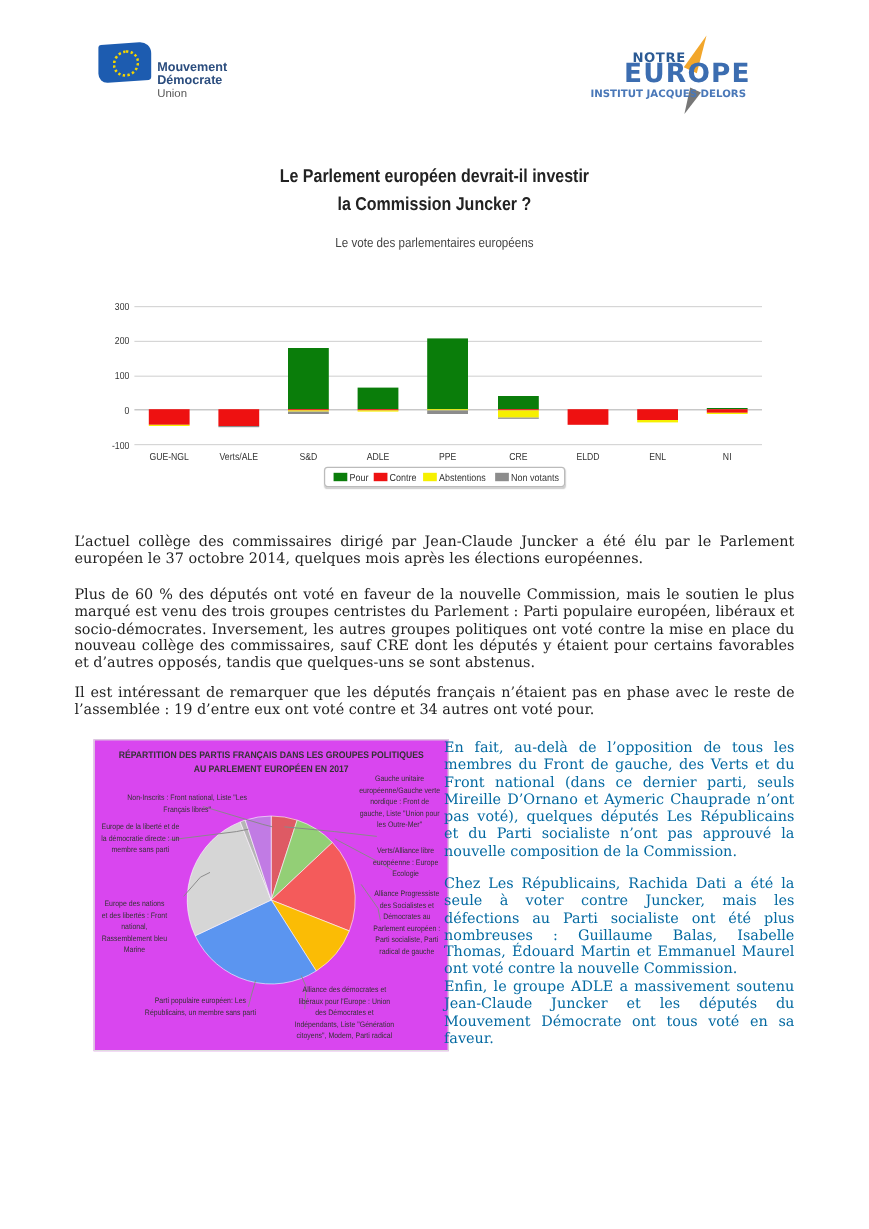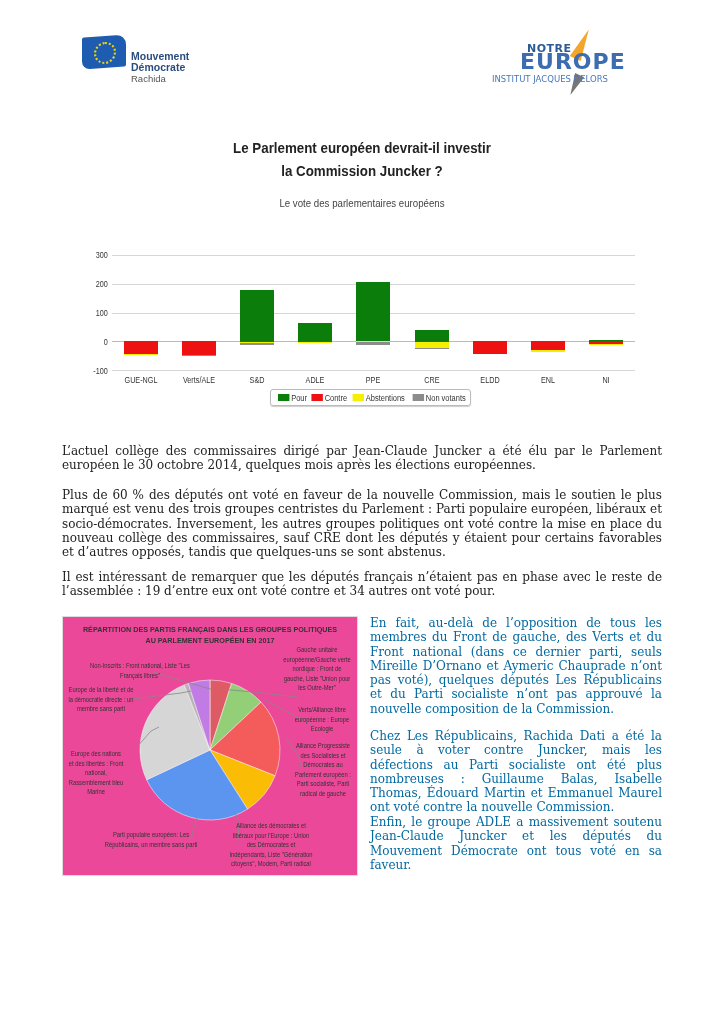--- a/index.html
+++ b/index.html
@@ -7,55 +7,55 @@
   .abs{position:absolute;}
   
   .logo-me{left:82px;top:34px;width:130px;height:55px;}
   .flag{position:absolute;left:0;top:2px;width:44px;height:32px;background:#1d5cb0;border-radius:2px 10px 2px 8px;transform:skewY(-4deg);}
   .flag .stars{position:absolute;left:12px;top:6px;width:18px;height:18px;border:2px dotted #f3d400;border-radius:50%;}
   .me-text{position:absolute;left:49px;top:17px;font-family:Liberation Sans, sans-serif;font-weight:bold;color:#2b4d7e;font-size:10.5px;line-height:11px;}
   .me-text .sub{font-weight:normal;font-size:9.5px;color:#555;}
   .logo-ne{left:492px;top:28px;width:160px;height:66px;font-family:"DejaVu Sans",sans-serif;}
   .ne-notre{position:absolute;left:35px;top:14px;font-size:11px;font-weight:bold;color:#2b5a94;letter-spacing:0.5px;}
   .ne-europe{position:absolute;left:28px;top:23px;font-size:22px;font-weight:bold;color:#3c6db0;letter-spacing:1px;line-height:22px;}
-  .ne-inst{position:absolute;left:0;top:46px;font-size:8.5px;font-weight:normal;color:#4a78b8;white-space:nowrap;}
+  .ne-inst{position:absolute;left:0;top:46px;font-size:8.5px;font-weight:bold;color:#4a78b8;white-space:nowrap;}
   .ne-needle{position:absolute;left:84px;top:0;width:0;height:0;border-left:6px solid transparent;border-right:6px solid transparent;border-bottom:32px solid #f2a62b;transform:rotate(25deg);}
   .ne-needle2{position:absolute;left:78px;top:46px;width:0;height:0;border-left:5px solid transparent;border-right:5px solid transparent;border-top:22px solid #777;transform:rotate(25deg);}
   
   .title{left:0;width:724px;top:136px;text-align:center;font-family:"Liberation Sans",sans-serif;font-weight:bold;font-size:15.5px;line-height:23px;color:#222;transform:scaleX(0.86);}
   .subtitle{left:0;width:724px;top:197px;text-align:center;font-family:"Liberation Sans",sans-serif;font-size:11px;color:#444;transform:scaleX(0.88);}
   
   .chart{left:60px;top:245px;width:600px;height:180px;}
   .ytick{position:absolute;left:20px;width:30px;text-align:right;font-family:"Liberation Sans",sans-serif;font-size:8.5px;color:#333;transform:scaleX(0.85);}
   .gridline{position:absolute;left:52px;width:523px;height:1px;background:#d6d6d6;}
   .bar-seg{position:absolute;}
   .xlabel{position:absolute;width:70px;text-align:center;font-family:"Liberation Sans",sans-serif;font-size:8.5px;color:#333;transform:scaleX(0.85);}
   .legend{left:270px;top:389px;height:15px;border:1px solid #bbb;border-radius:3px;padding:0 5px;display:flex;align-items:center;gap:4px;font-family:"Liberation Sans",sans-serif;font-size:8.5px;color:#333;white-space:nowrap;box-shadow:0 1px 1px #ccc;}
   .legend .sw{display:inline-block;width:13px;height:7px;margin-right:2px;vertical-align:middle;}
   .legend .item{display:flex;align-items:center;transform:scaleX(0.88);margin-right:-4px;}
   
   .para{left:62px;width:600px;font-size:12px;line-height:14.3px;text-align:justify;color:#222;}
   .rpara{left:370px;width:292px;font-size:12px;line-height:14.3px;text-align:justify;color:#0369a1;}
   
-  .piebox{left:62px;top:616px;width:294px;height:258px;border:1px solid #ddd;background:#ec4899;}
+  .piebox{left:78px;top:616px;width:294px;height:258px;border:1px solid #ddd;background:#d946ef;}
   .pie-title{position:absolute;left:0;width:294px;top:7px;text-align:center;font-family:"Liberation Sans",sans-serif;font-weight:bold;font-size:8px;line-height:11px;color:#333;transform:scaleX(0.9);}
   .pie-label{position:absolute;font-family:"Liberation Sans",sans-serif;font-size:6.6px;line-height:9.5px;color:#333;text-align:center;transform:scaleX(0.88);}
   .pie-svg{position:absolute;left:0;top:0;}
 </style>
 </head>
 <body>
 
 <div class="abs logo-me">
   <div class="flag">
       <div class="stars"></div>
     </div>
   <div class="me-text">
     <div>Mouvement</div>
     <div>Démocrate</div>
-    <div class="sub">Rachida</div>
+    <div class="sub">Union</div>
   </div>
 </div>
 <div class="abs logo-ne">
   <div class="ne-needle"></div>
   <div class="ne-needle2"></div>
   <div class="ne-notre">NOTRE</div>
   <div class="ne-europe">EUROPE</div>
   <div class="ne-inst">INSTITUT JACQUES DELORS</div>
 </div>
 
@@ -127,21 +127,21 @@
   <span class="item">
       <span class="sw" style="background:#f6f000"></span>
       <span>Abstentions</span>
     </span>
   <span class="item">
       <span class="sw" style="background:#8c8c8c"></span>
       <span>Non votants</span>
     </span>
 </div>
 
-<div class="abs para" style="top:444px">L’actuel collège des commissaires dirigé par Jean-Claude Juncker a été élu par le Parlement européen le 30 octobre 2014, quelques mois après les élections européennes.</div>
+<div class="abs para" style="top:444px">L’actuel collège des commissaires dirigé par Jean-Claude Juncker a été élu par le Parlement européen le 37 octobre 2014, quelques mois après les élections européennes.</div>
 <div class="abs para" style="top:488px">Plus de 60 % des députés ont voté en faveur de la nouvelle Commission, mais le soutien le plus marqué est venu des trois groupes centristes du Parlement : Parti populaire européen, libéraux et socio-démocrates. Inversement, les autres groupes politiques ont voté contre la mise en place du nouveau collège des commissaires, sauf CRE dont les députés y étaient pour certains favorables et d’autres opposés, tandis que quelques-uns se sont abstenus.</div>
 <div class="abs para" style="top:570px">Il est intéressant de remarquer que les députés français n’étaient pas en phase avec le reste de l’assemblée : 19 d’entre eux ont voté contre et 34 autres ont voté pour.</div>
 
 <div class="abs piebox">
   <div class="pie-title">
     <div>RÉPARTITION DES PARTIS FRANÇAIS DANS LES GROUPES POLITIQUES</div>
     <div>AU PARLEMENT EUROPÉEN EN 2017</div>
   </div>
   <svg class="pie-svg" width="294" height="258" id="piesvg">
     <g id="slices">

